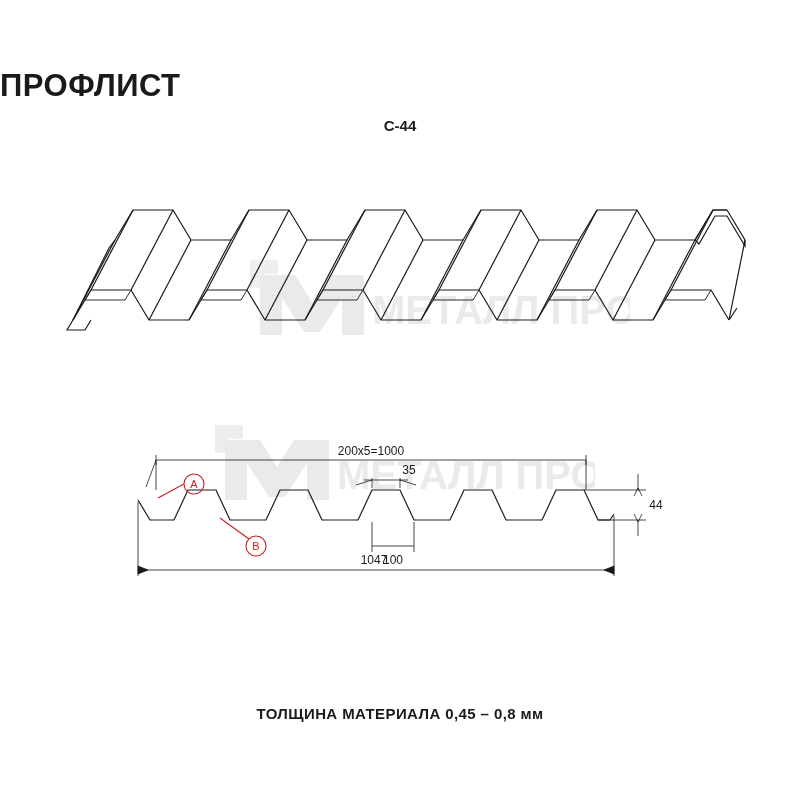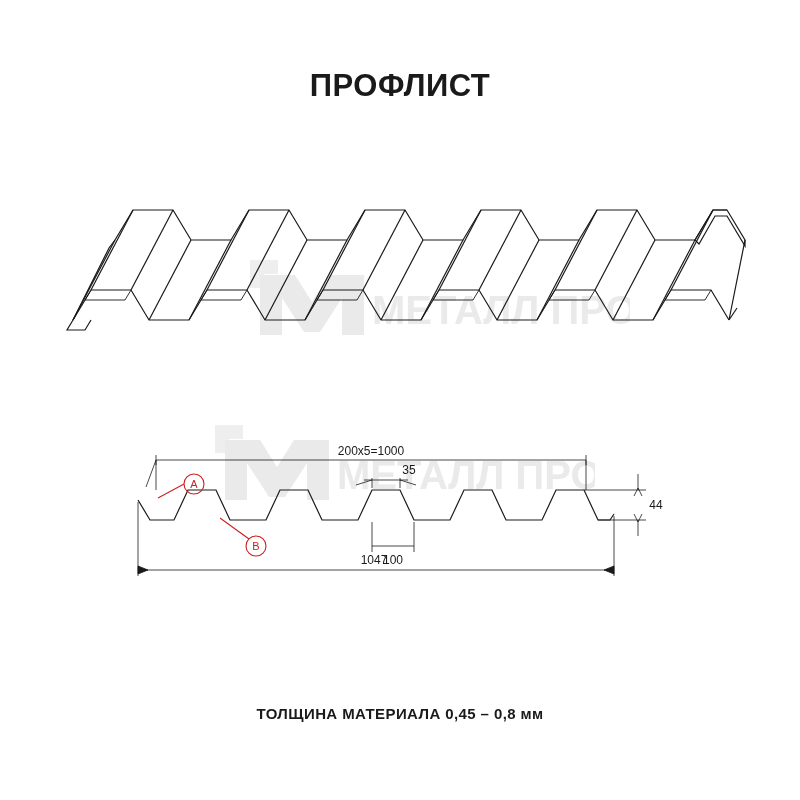--- a/index.html
+++ b/index.html
@@ -18,21 +18,21 @@
   #page {
     position: relative;
     width: 800px;
     height: 800px;
   }
   .title {
     position: absolute;
     top: 68px;
     left: 0;
     width: 800px;
-    text-align: center;
+    text-align: left;
     font-size: 31px;
     font-weight: bold;
     letter-spacing: 0.5px;
   }
   .subtitle {
     position: absolute;
     top: 117px;
     left: 0;
     width: 800px;
     text-align: center;
@@ -77,20 +77,21 @@
   .red { stroke: #cc1f1f; fill: none; stroke-width: 1.1; }
   .red-t { fill: #cc1f1f; font-size: 11px; font-family: "Liberation Sans", sans-serif; }
   .dtxt { fill: #1a1a1a; font-size: 12px; font-family: "Liberation Sans", sans-serif; }
 </style>
 </head>
 <body>
 
 <div id="page">
 
   <div class="title">ПРОФЛИСТ</div>
+  <div class="subtitle">С-44</div>
 
   <div class="wm wm1">
     <svg width="380" height="110" viewBox="0 0 380 110">
       <g fill="#eaeaea">
         <path d="M10 95 L10 35 L45 35 L62 62 L79 35 L114 35 L114 95 L92 95 L92 58 L70 92 L54 92 L32 58 L32 95 Z"></path>
         <path d="M0 20 L28 20 L28 34 L14 34 L14 48 L0 48 Z" opacity="0.8"></path>
       </g>
       <text x="122" y="84" font-family="Liberation Sans, sans-serif" font-size="40" font-weight="bold" fill="#eaeaea">МЕТАЛЛ ПРОФИЛЬ</text>
     </svg>
   </div>

